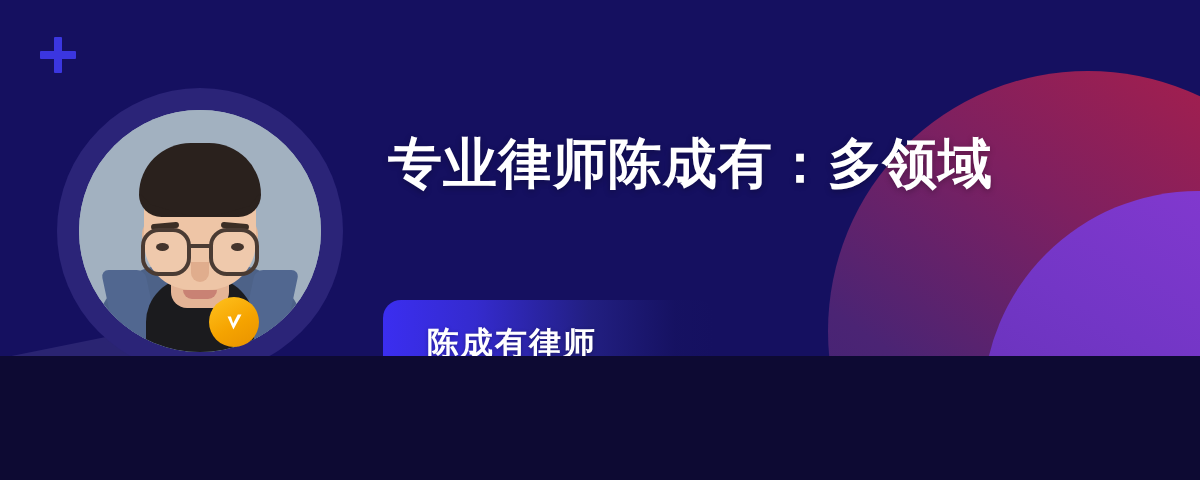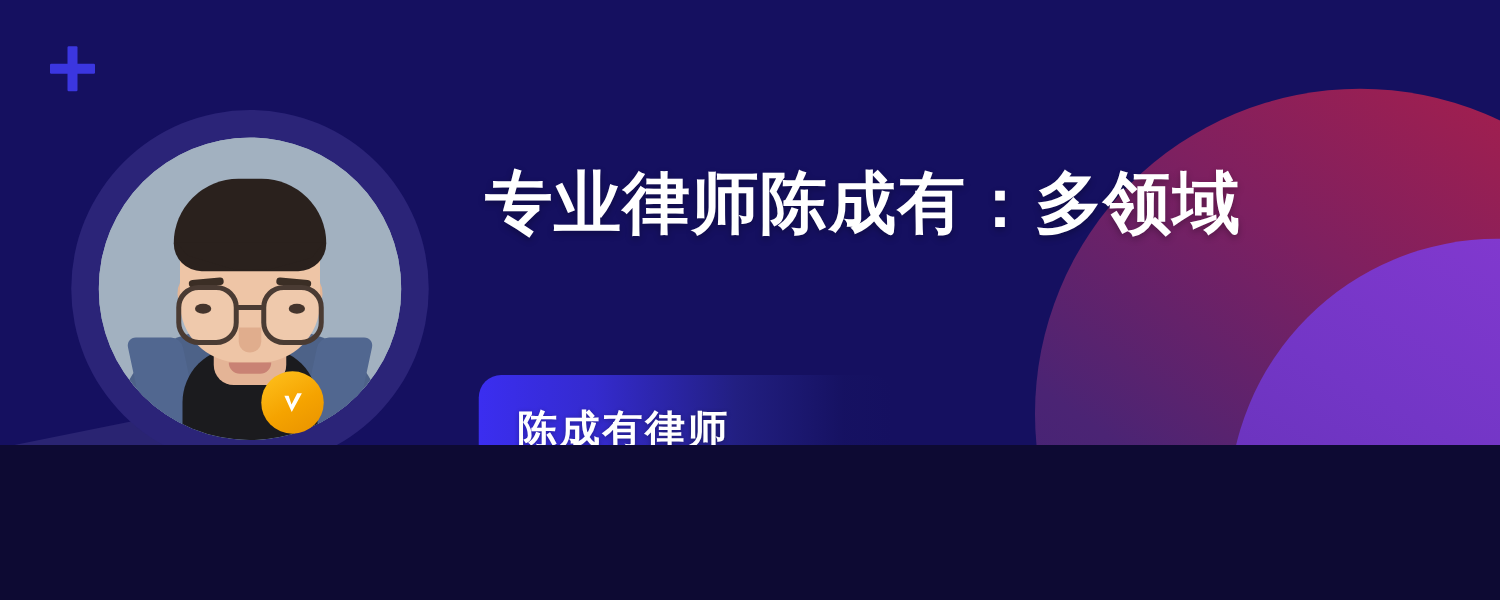--- a/index.html
+++ b/index.html
@@ -274,21 +274,21 @@
         rgba(25,24,105,0.18) 88%,
         rgba(21,16,96,0) 100%);
     display: flex;
     align-items: center;
   }
   .cta-label {
     color: #ffffff;
     font-size: 32px;
     font-weight: bold;
     letter-spacing: 2px;
-    margin-left: 31px;
+    margin-left: 44px;
     text-shadow: 0 1px 4px rgba(0,0,0,0.3);
   }
 </style>
 </head>
 <body>
 
 <div id="banner">
 
   <div class="bg-layer">
     <div class="wedge-left"></div>

